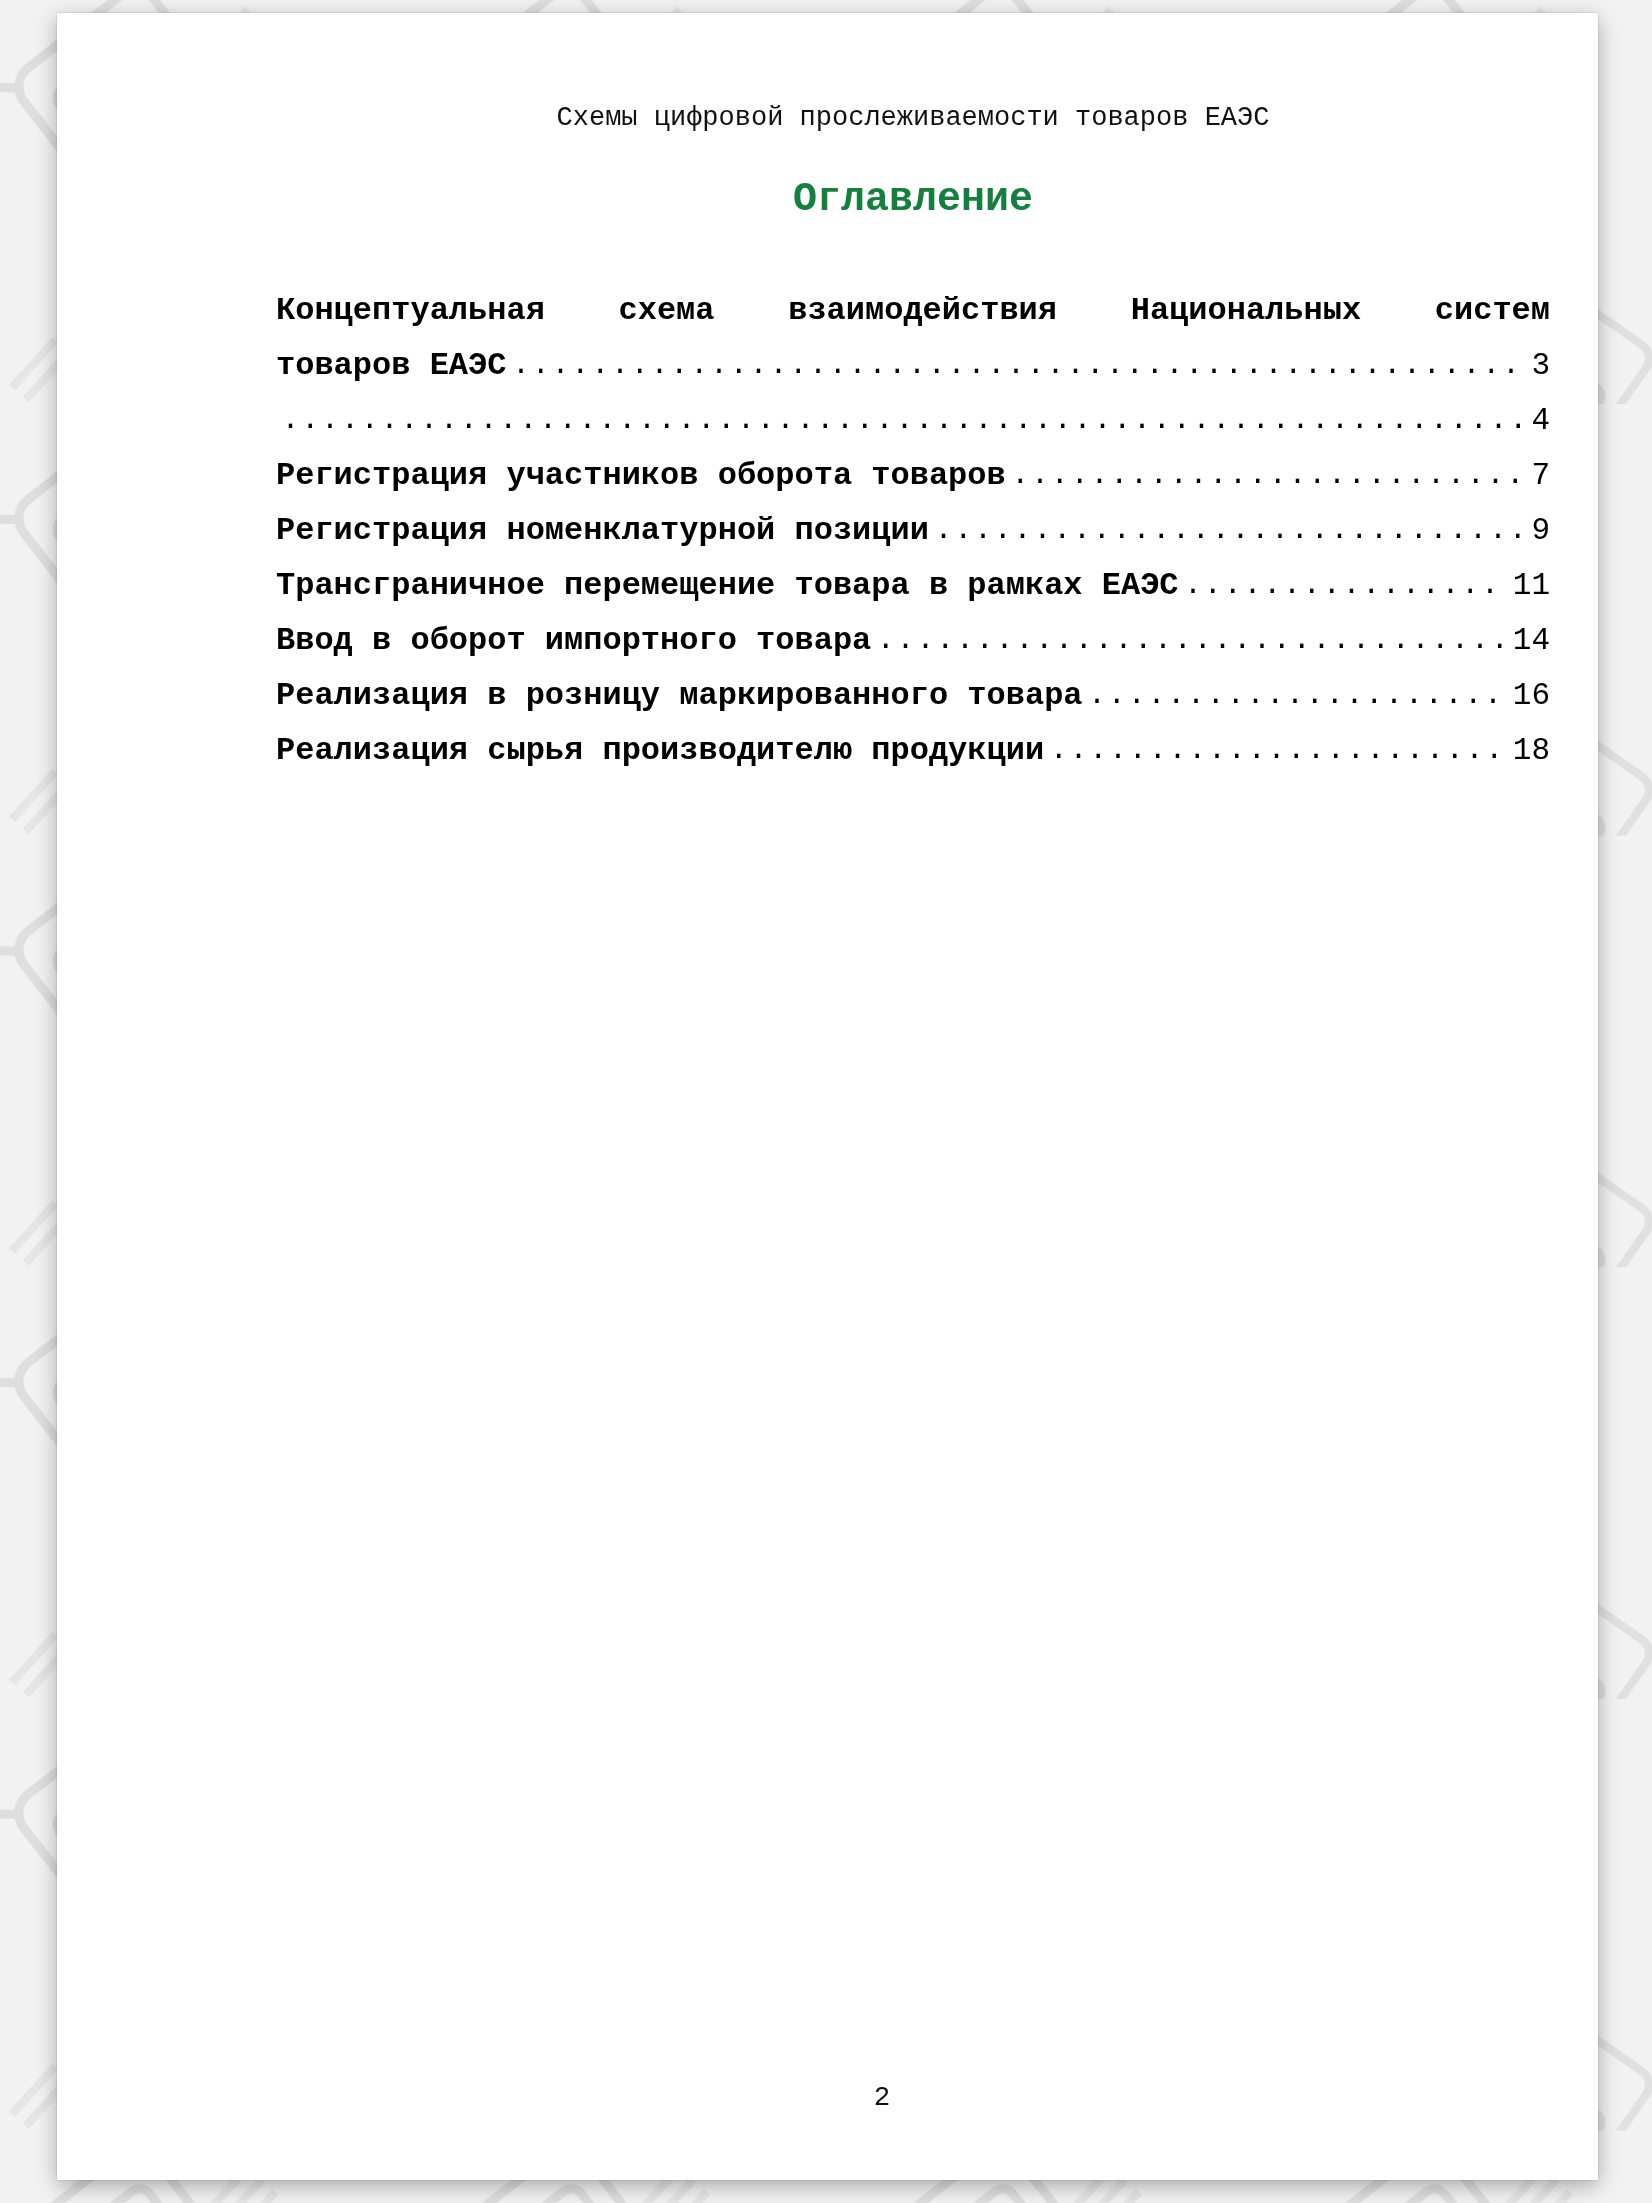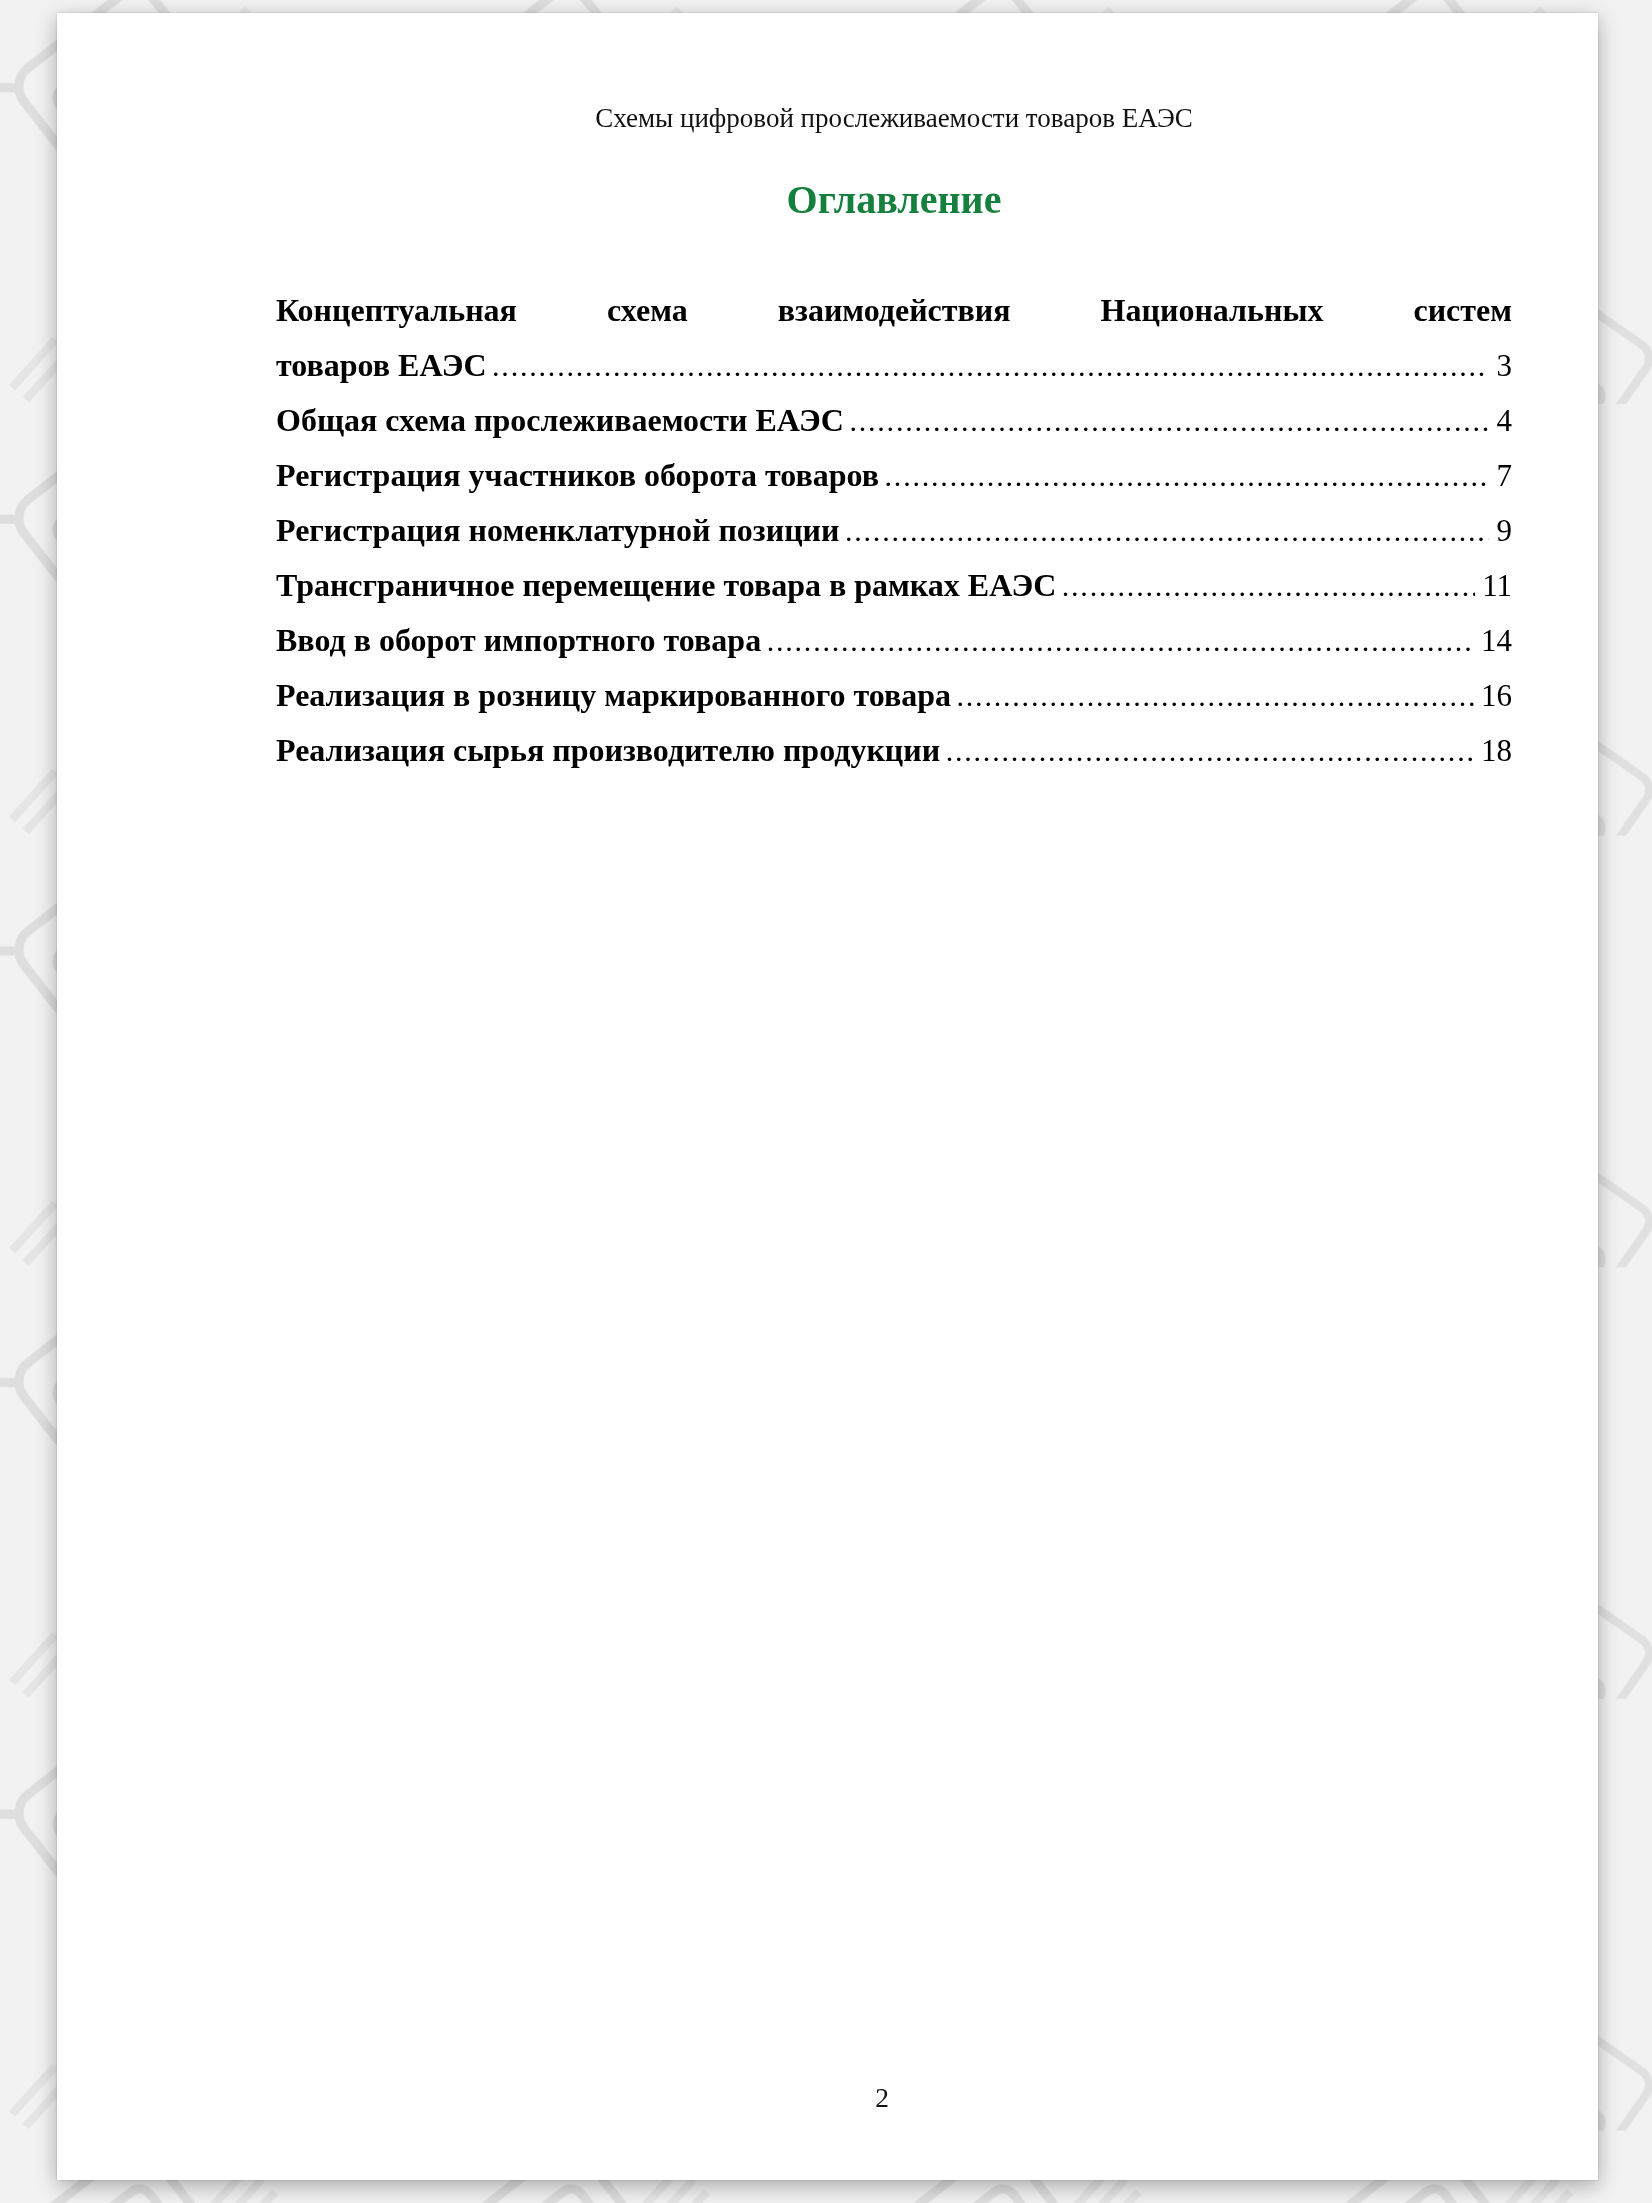--- a/index.html
+++ b/index.html
@@ -7,21 +7,22 @@
     width:1653px;height:2204px;position:relative;overflow:hidden;
     background:#f2f2f2;
     font-family:"Liberation Serif","DejaVu Serif",serif;
   }
   .bg-pattern{position:absolute;left:0;top:0;width:1653px;height:2204px;display:block;}
   .sheet{
     position:absolute;left:57px;top:13px;width:1541px;height:2167px;
     background:#ffffff;
     box-shadow:0 5.5px 20px rgba(0,0,0,0.30), 0 0 1.8px rgba(0,0,0,0.18);
     box-sizing:border-box;
-    padding:90px 86px 0 219px;
+    padding:90px 48px 0 219px;
+    font-family:Liberation Mono, monospace;
   }
   .header{
     text-align:center;font-size:27px;line-height:31px;color:#111;
   }
   .title{
     margin:42px 0 0 0;text-align:center;
     font-size:40px;line-height:48px;font-weight:bold;
   }
   .toc{
     margin-top:59px;font-size:32px;line-height:55px;font-weight:bold;color:#000;
@@ -90,21 +91,20 @@
       <div class="toc-entry">
         <div class="jline">Концептуальная схема взаимодействия Национальных систем</div>
         <div class="lline">
           <span class="t">товаров ЕАЭС</span>
           <span class="leader">............................................................................................................................................................................................................................</span>
           <span class="pg">3</span>
         </div>
       </div>
       <div class="toc-entry">
         <div class="lline">
-          <span class="t">Общая схема прослеживаемости ЕАЭС</span>
           <span class="leader">............................................................................................................................................................................................................................</span>
           <span class="pg">4</span>
         </div>
       </div>
       <div class="toc-entry">
         <div class="lline">
           <span class="t">Регистрация участников оборота товаров</span>
           <span class="leader">............................................................................................................................................................................................................................</span>
           <span class="pg">7</span>
         </div>

